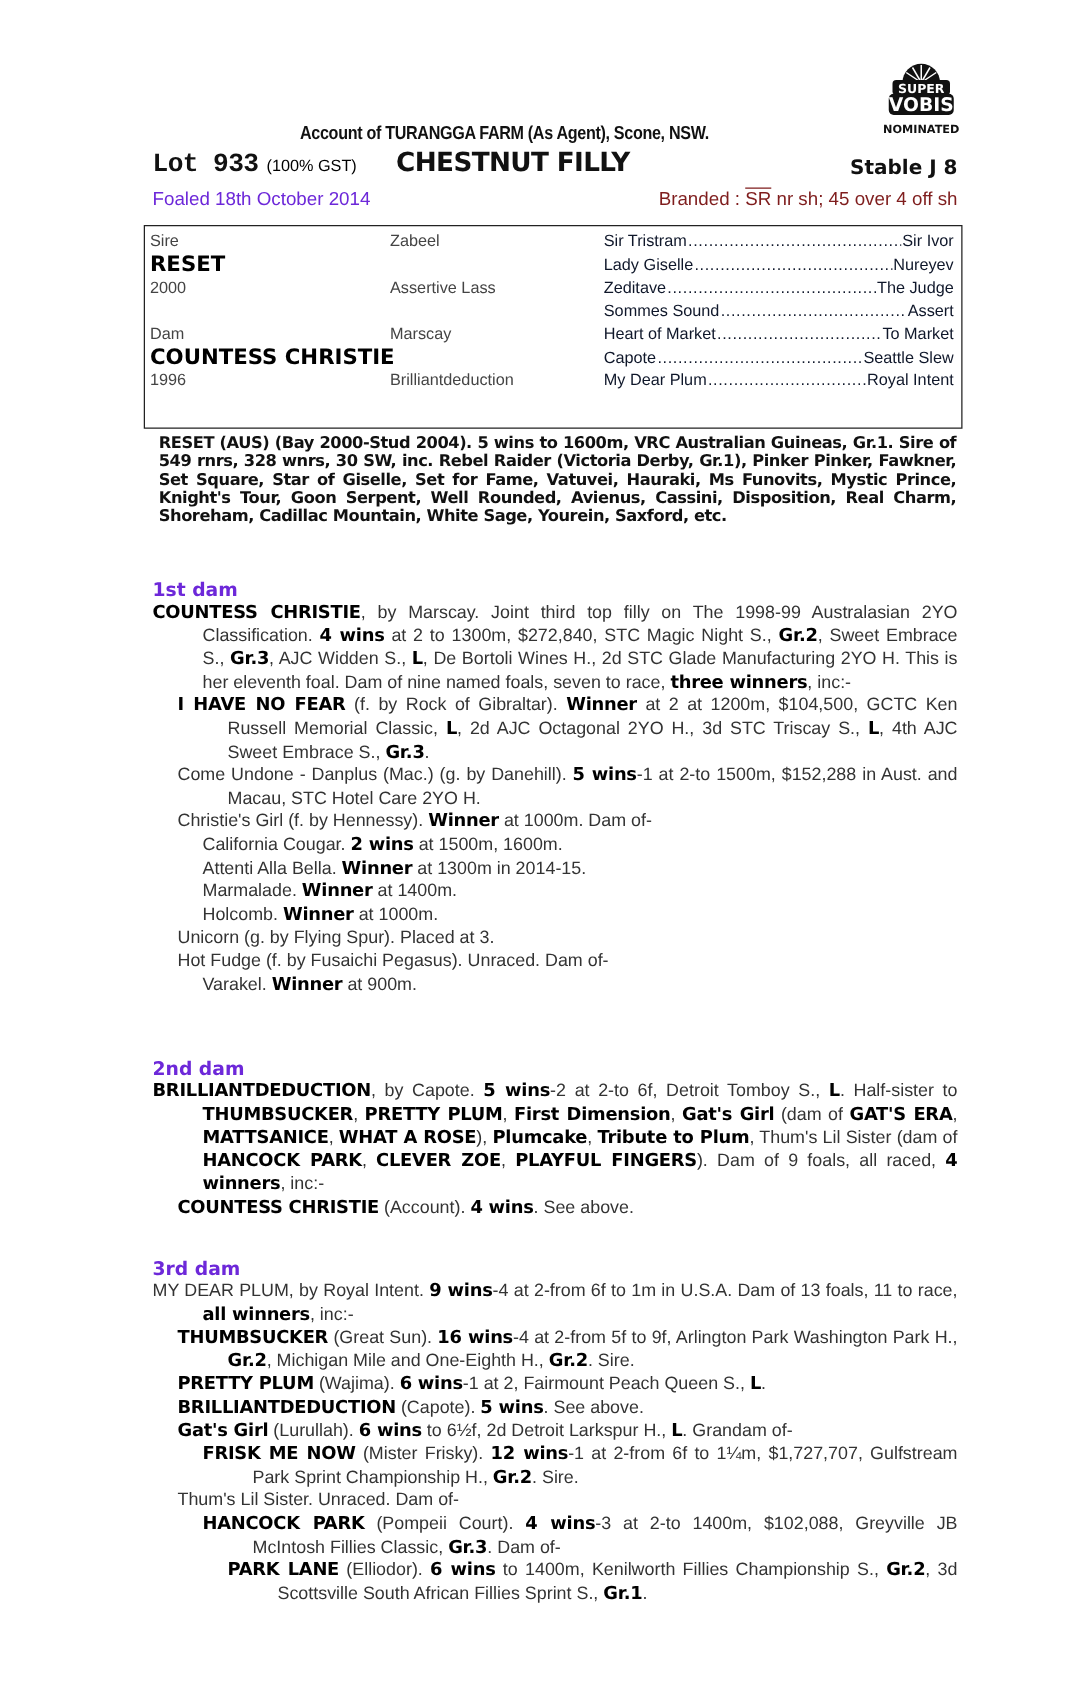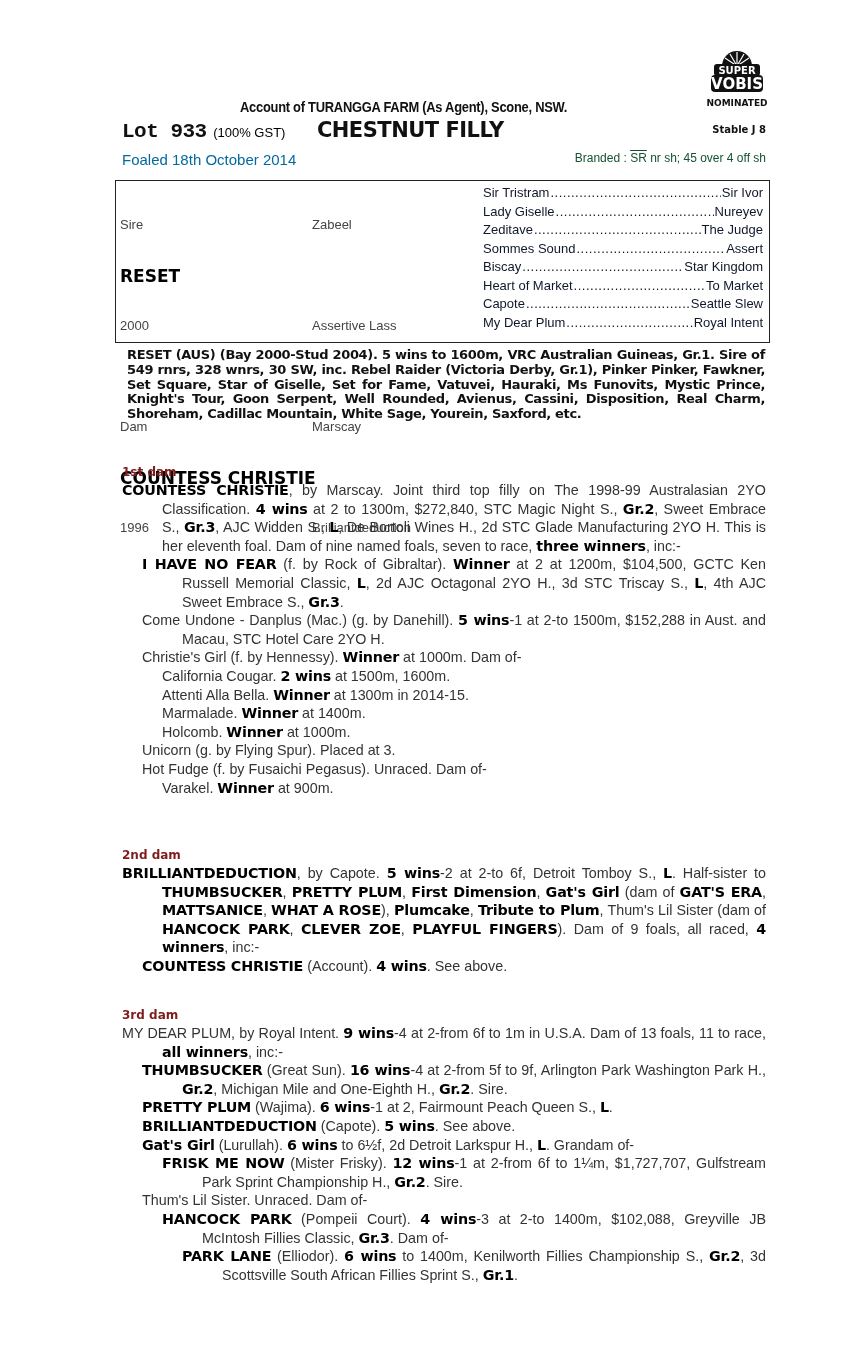--- a/index.html
+++ b/index.html
@@ -10,44 +10,44 @@
   
   .logo { left: 700px; top: 44px; width: 74px; height: 66px; }
   .logo svg { width: 74px; height: 66px; display: block; }
 
   .account { left: 240px; top: 98px; font-weight: bold; font-size: 15px;
              letter-spacing: -0.3px; transform: scaleX(0.86); transform-origin: left top; }
   .lotline { left: 122px; top: 118px; width: 644px; height: 30px; }
   .lot { font-family: Liberation Mono, monospace; font-weight: bold; font-size: 21px; letter-spacing: -0.5px; }
   .gst { font-size: 13px; color: #000000; margin-left: 2px; }
   .color-sex { font-family: "DejaVu Sans", sans-serif; font-weight: bold; font-size: 21px; margin-left: 27px; letter-spacing: -0.5px; }
-  .stable { position: absolute; right: 0; top: 6px; font-family: "DejaVu Sans", sans-serif; font-weight: bold; font-size: 10px; }
-  .foaled { left: 122px; top: 151px; font-size: 15px; color: #0369a1; }
-  .branded { right: 94px; top: 151px; font-size: 12px; color: #14532d; }
+  .stable { position: absolute; right: 0; top: 6px; font-family: "DejaVu Sans", sans-serif; font-weight: bold; font-size: 16px; }
+  .foaled { left: 122px; top: 151px; font-size: 15px; color: #6d28d9; }
+  .branded { right: 94px; top: 151px; font-size: 15px; color: #7f1d1d; }
   .brand-mark { text-decoration: overline; }
 
   
   .pedbox { left: 115px; top: 180px; width: 655px; height: 163px; border: 1.5px solid #222; box-sizing: border-box; }
   .ped-left { position: absolute; left: 4px; top: 3px; width: 340px; }
-  .ped-row { height: 18.5px; line-height: 18.5px; font-size: 13px; color: #444; position: relative; white-space: nowrap; margin-top: 32px; }
+  .ped-row { height: 18.5px; line-height: 18.5px; font-size: 13px; color: #444; position: relative; white-space: nowrap; }
   .ped-row .c1 { position: absolute; left: 0; }
   .ped-row .c2 { position: absolute; left: 192px; }
   .ped-row .big { font-family: "DejaVu Sans", sans-serif; font-weight: bold; color: #000; font-size: 17px; }
   .ped-right { position: absolute; left: 367px; top: 3px; width: 280px; }
   .gp-row { height: 18.5px; line-height: 18.5px; font-size: 13px; color: #0f172a; display: flex; white-space: nowrap; overflow: hidden; }
   .gp-row .dots { flex: 1; overflow: hidden; margin: 0 1px; }
   .gp-row .dots::before { content: "...................................................................................................."; letter-spacing: 0.5px; }
 
   
   .sire-para { left: 127px; top: 348px; width: 638px; font-family: "DejaVu Sans", sans-serif; font-weight: bold;
                font-size: 13px; line-height: 14.8px; text-align: justify; letter-spacing: -0.35px; }
 
   
   .section { left: 122px; width: 644px; font-size: 14.3px; line-height: 18.6px; color: #333; }
-  .section h3 { margin: 0; font-family: "DejaVu Sans", sans-serif; font-weight: bold; font-size: 12px; color: #7f1d1d; line-height: 18px; }
+  .section h3 { margin: 0; font-family: "DejaVu Sans", sans-serif; font-weight: bold; font-size: 15px; color: #6d28d9; line-height: 18px; }
   .line { text-align: justify; text-align-last: left; }
   .b { font-family: "DejaVu Sans", sans-serif; font-weight: bold; color: #000; letter-spacing: -0.2px; }
   .hang { padding-left: 40px; text-indent: -40px; }
   .l0 { margin-left: 0; }
   .l1 { margin-left: 20px; }
   .l2 { margin-left: 40px; }
   .l3 { margin-left: 60px; }
 </style>
 </head>
 <body>
@@ -121,25 +121,20 @@
         <span>Zeditave</span>
         <span class="dots"></span>
         <span>The Judge</span>
       </div>
     <div class="gp-row">
         <span>Sommes Sound</span>
         <span class="dots"></span>
         <span>Assert</span>
       </div>
     <div class="gp-row">
-        <span>Biscay</span>
-        <span class="dots"></span>
-        <span>Star Kingdom</span>
-      </div>
-    <div class="gp-row">
         <span>Heart of Market</span>
         <span class="dots"></span>
         <span>To Market</span>
       </div>
     <div class="gp-row">
         <span>Capote</span>
         <span class="dots"></span>
         <span>Seattle Slew</span>
       </div>
     <div class="gp-row">

